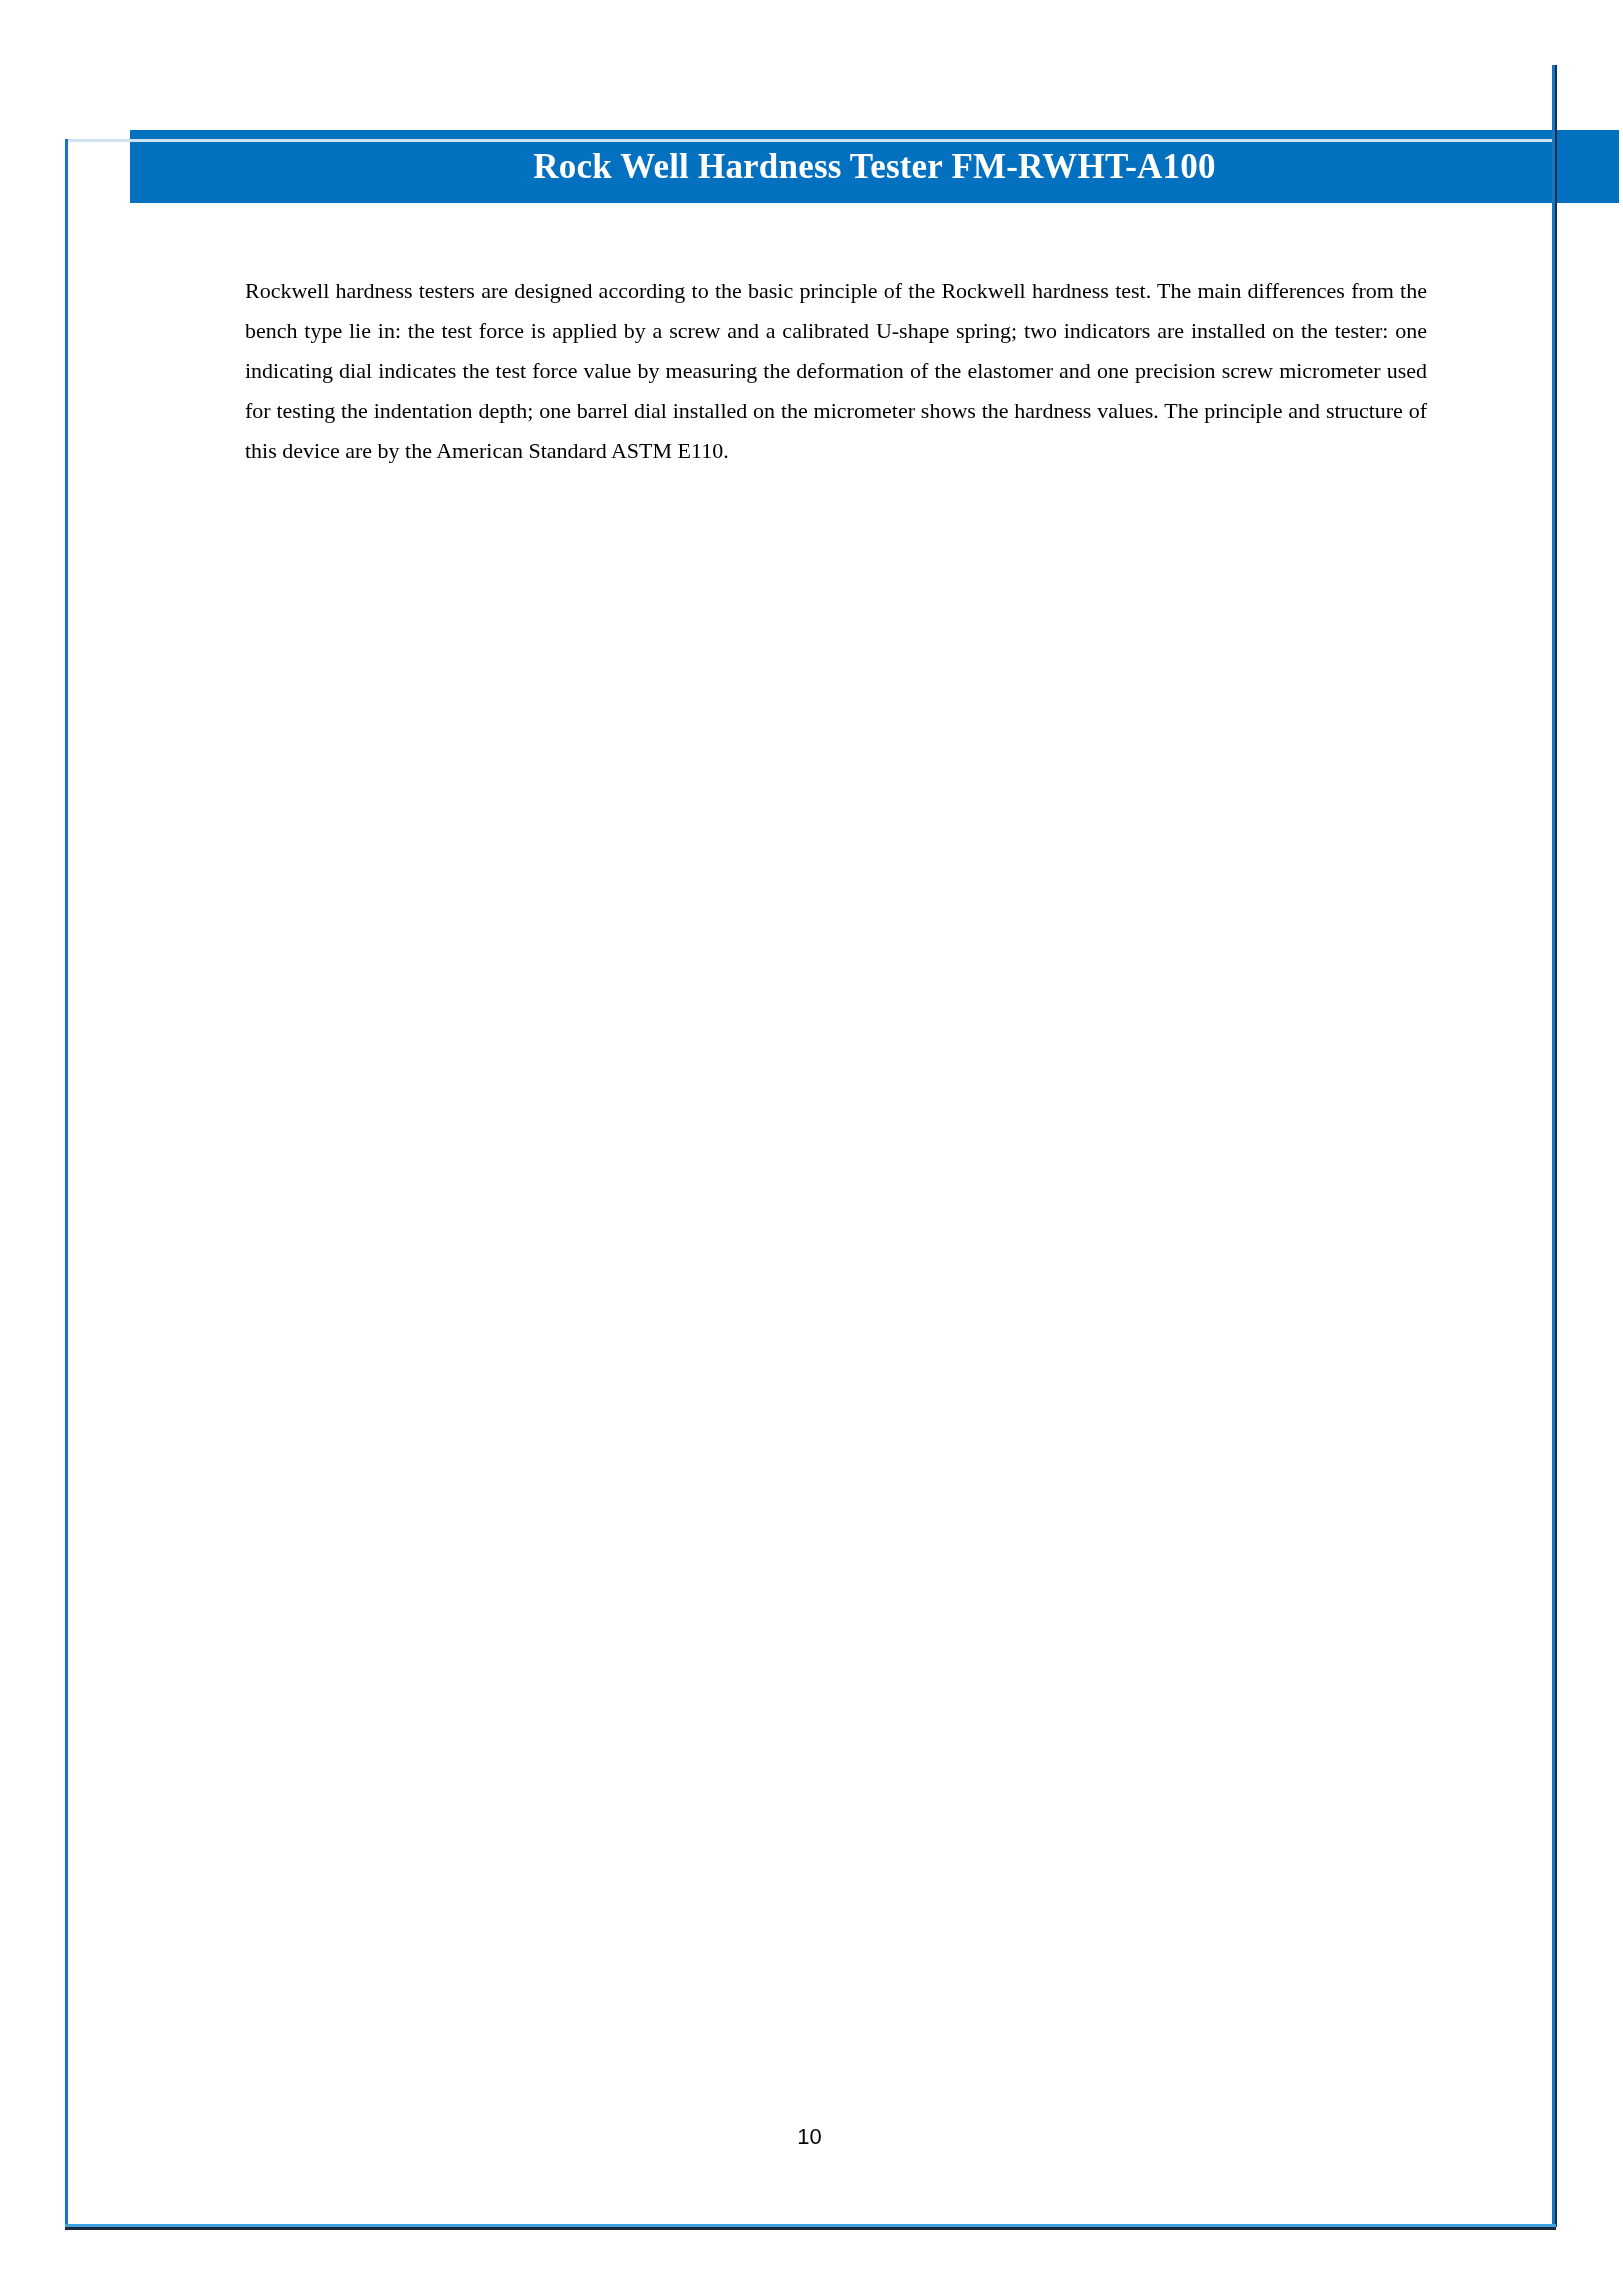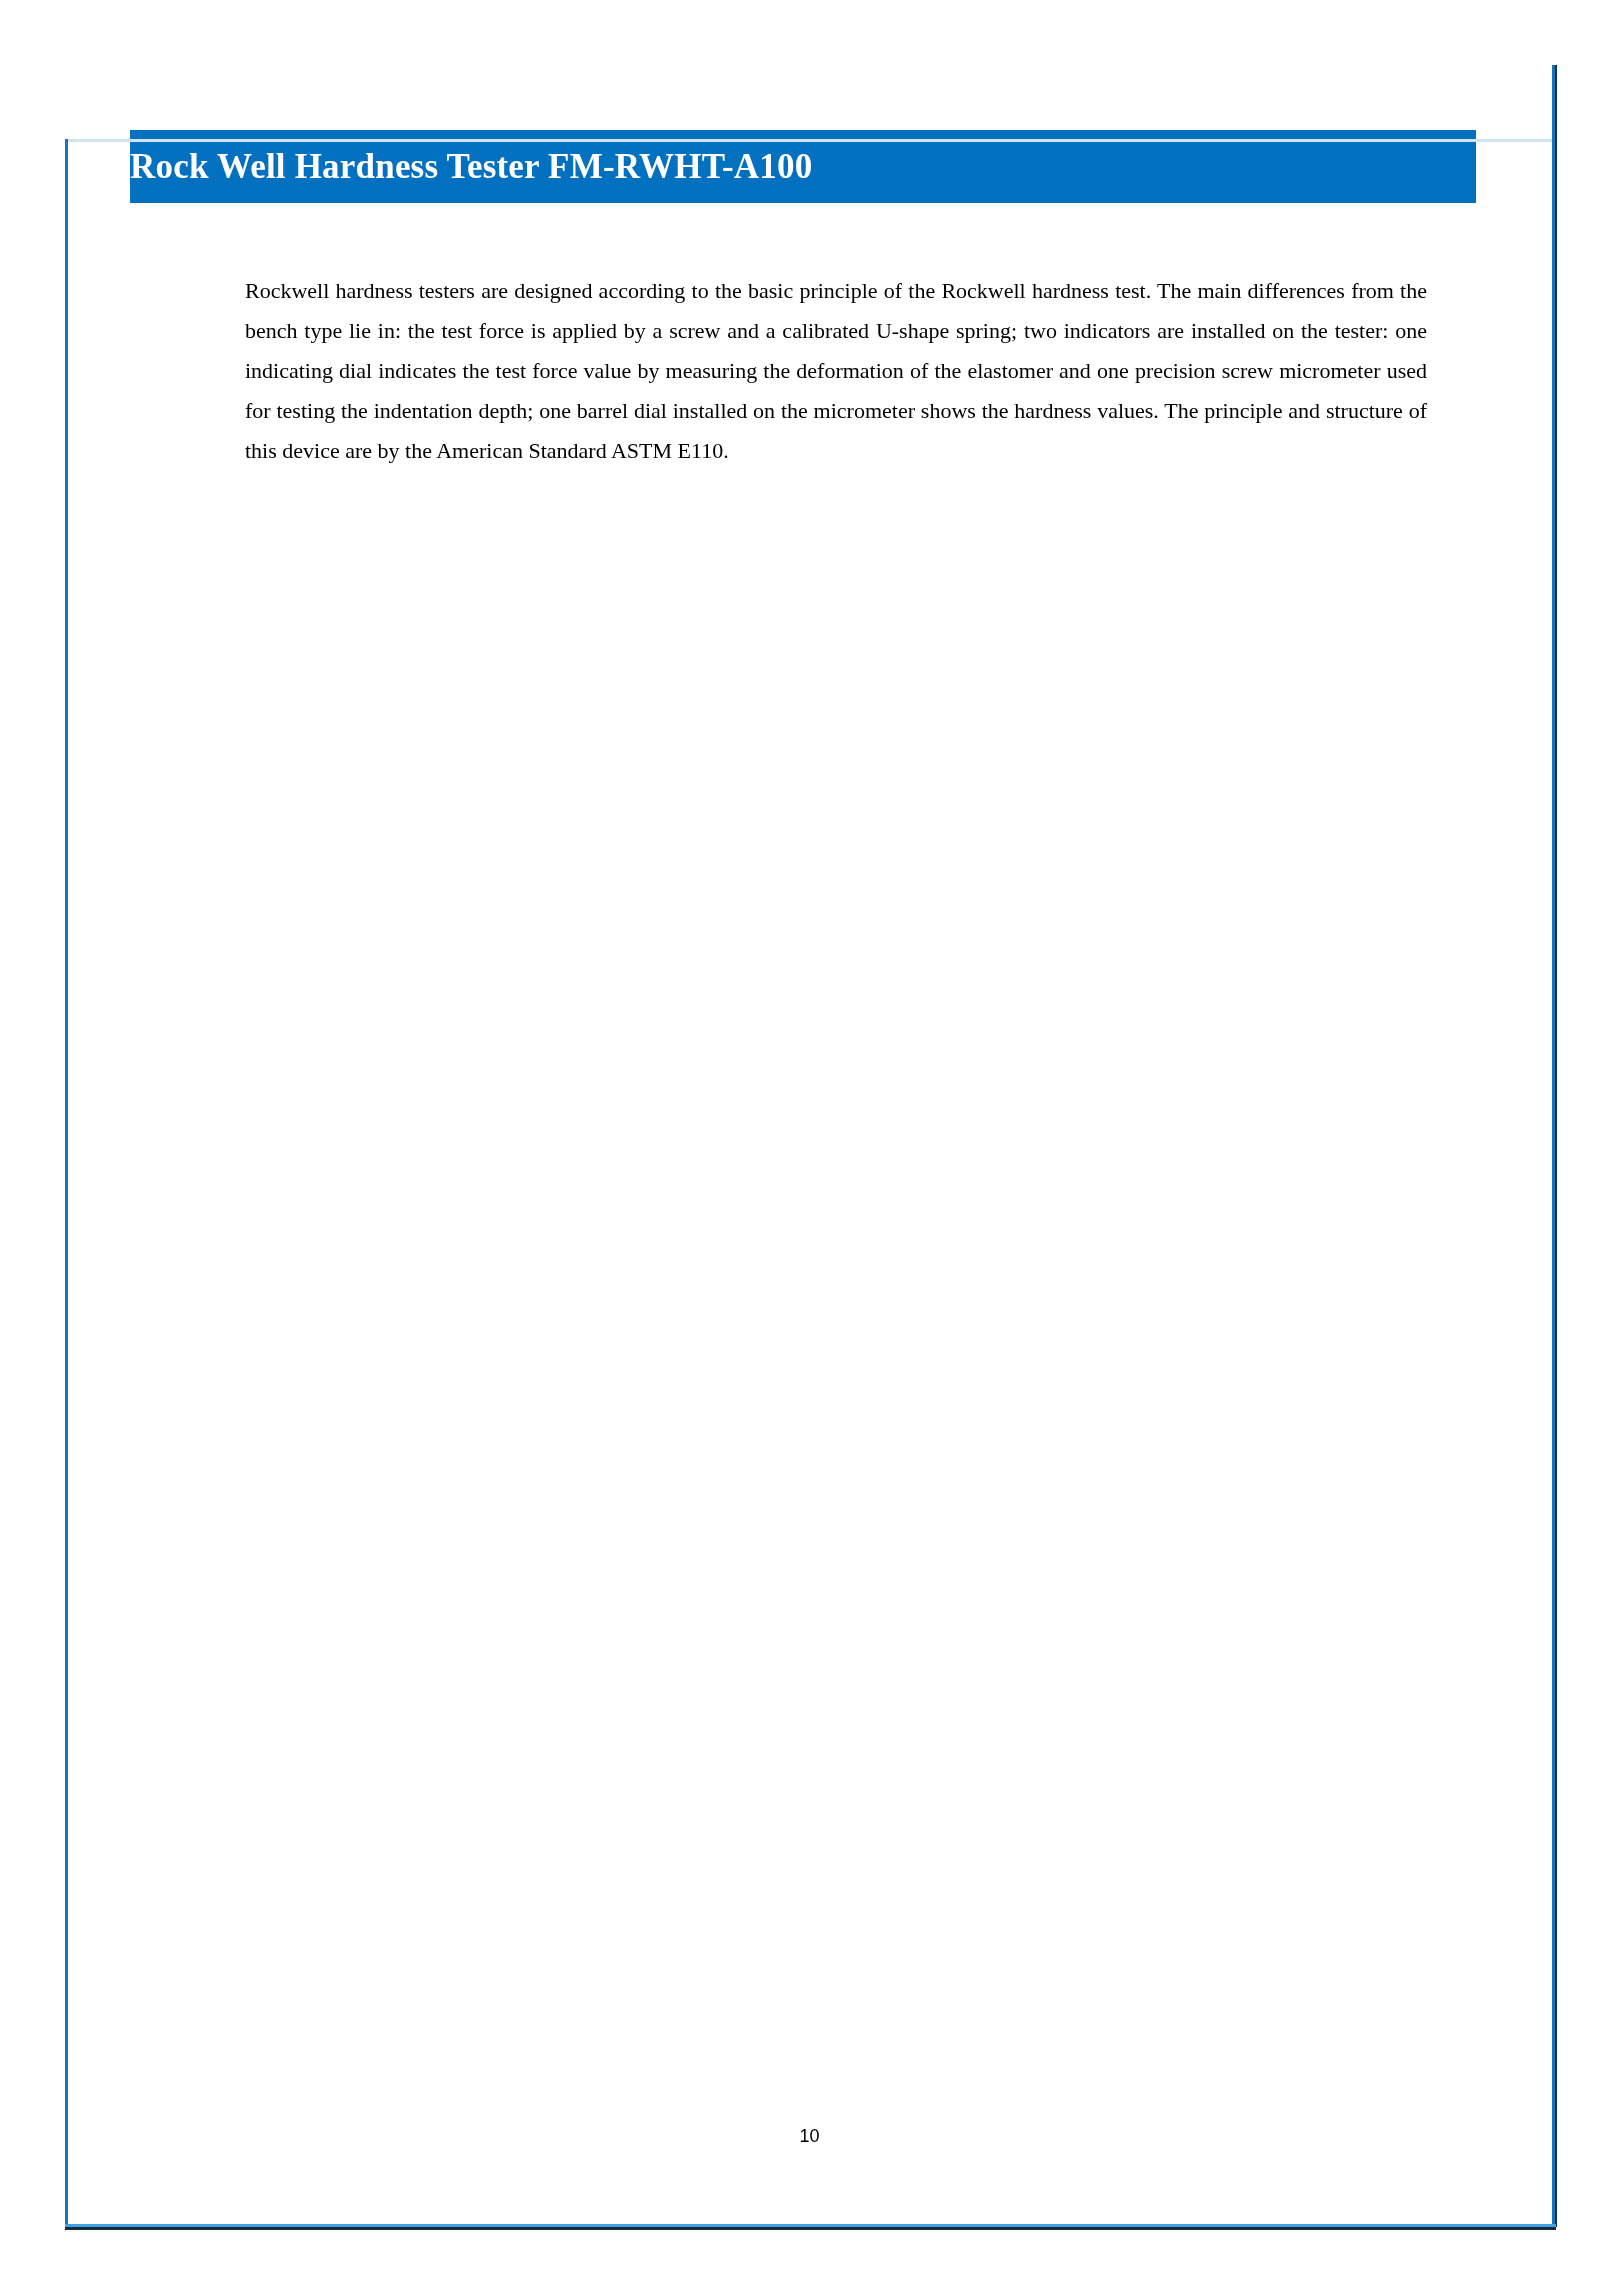--- a/index.html
+++ b/index.html
@@ -70,25 +70,26 @@
     width: 1491px;
     height: 2.6px;
     background: #1B2B3A;
   }
 
   
   #header-banner {
     position: absolute;
     left: 65px;
     top: 65px;
-    width: 1346px;
+    width: 1489px;
     height: 73px;
     background: #0470C0;
     display: flex;
     align-items: center;
+    justify-content: center;
   }
   #header-title {
     color: #ffffff;
     font-family: "Liberation Serif", serif;
     font-weight: bold;
     font-size: 35px;
     letter-spacing: 0.2px;
     line-height: 1;
     white-space: nowrap;
   }
@@ -121,21 +122,21 @@
   }
 
   
   #page-number {
     position: absolute;
     left: 65px;
     top: 2121px;
     width: 1489px;
     text-align: center;
     font-family: "Liberation Sans", sans-serif;
-    font-size: 18px;
+    font-size: 22px;
     line-height: 31px;
     color: #000000;
   }
 </style>
 </head>
 <body>
 
 <div id="page-frame">
 
   <div id="header-banner">

